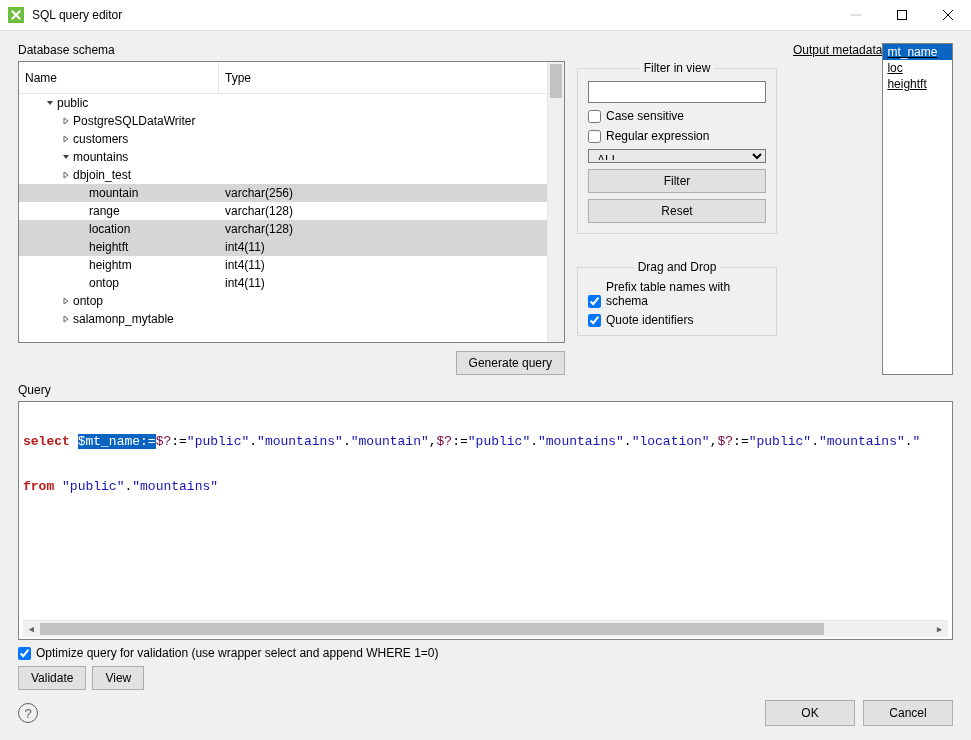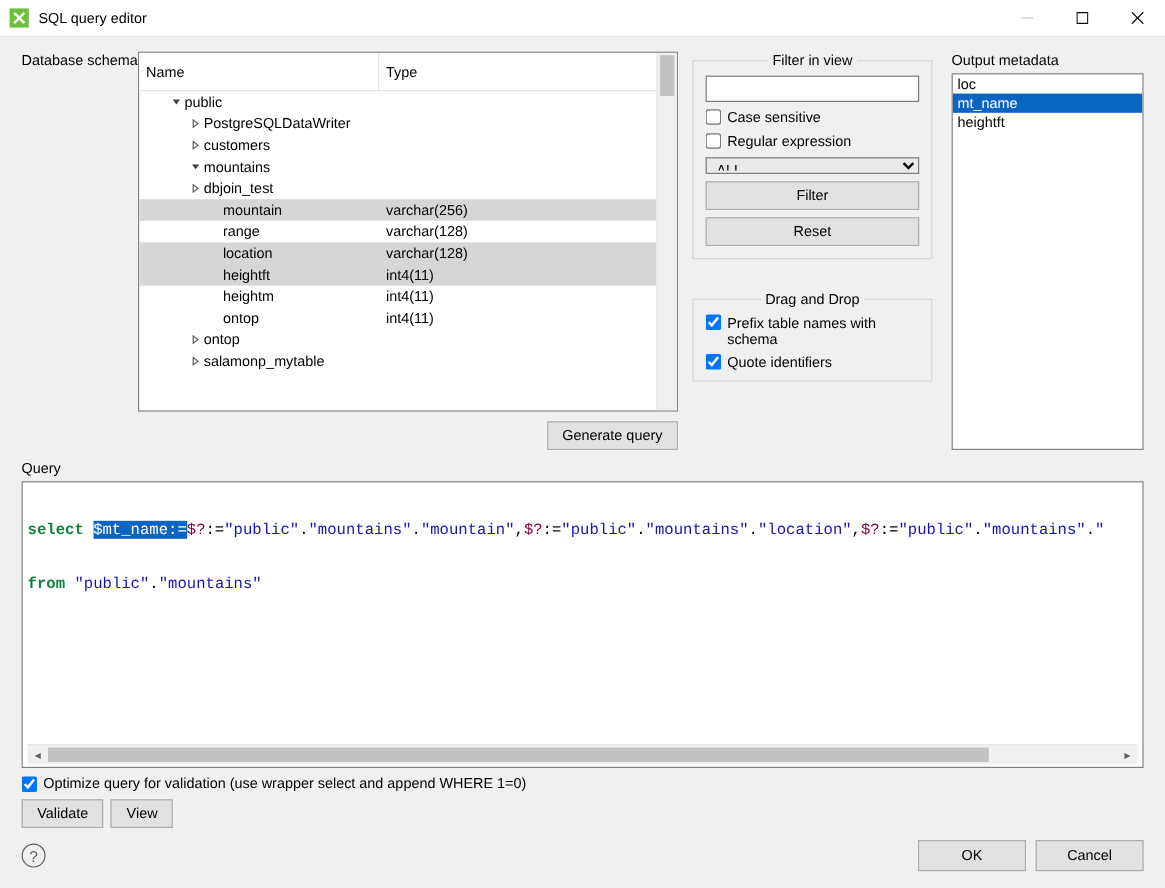--- a/index.html
+++ b/index.html
@@ -53,26 +53,27 @@
     gap: 8px;
   }
   .upper-row {
     display: flex;
     gap: 16px;
     flex: 0 0 332px;
   }
   .left-col {
     flex: 1;
     display: flex;
-    flex-direction: row;
+    flex-direction: column;
   }
   .right-col {
     width: 160px;
     display: flex;
-    flex-direction: column;
+    flex-direction: row;
+    text-decoration: underline;
   }
   .section-label {
     margin-bottom: 4px;
   }
   .schema-box {
     flex: 1;
     display: flex;
     border: 1px solid #828282;
     background: #fff;
     overflow: hidden;
@@ -148,21 +149,21 @@
   .filter-panel legend, .dd-panel legend { padding: 0 4px; text-align: center; }
   .filter-inner { padding: 6px 10px 10px 10px; display: flex; flex-direction: column; gap: 6px;}
   .text-input {
     width: 100%;
     height: 22px;
     border: 1px solid #7a7a7a;
     background: #fff;
     padding: 2px 4px;
     font-family: inherit; font-size: 12px;
   }
-  .chk-row { display: flex; align-items: flex-start; gap: 5px; }
+  .chk-row { display: flex; align-items: flex-end; gap: 5px; }
   .chk-row input { margin: 0; width: 13px; height: 13px; }
   .select {
     width: 100%;
     height: 14px;
     border: 1px solid #7a7a7a;
     background: #e9e9e9;
     padding: 2px 4px;
     font-family: inherit; font-size: 12px;
   }
   .filter-btn {
@@ -196,21 +197,21 @@
     font-family: Consolas, "Courier New", monospace;
     font-size: 13px;
     padding: 2px 4px;
     overflow: hidden;
     position: relative;
     white-space: pre;
     display: flex;
     flex-direction: column;
   }
   .query-lines { flex: 1; overflow-x: hidden; }
-  .q-kw { color: #15803d; font-weight: bold; }
+  .q-kw { color: #b91c1c; font-weight: bold; }
   .q-hl { background: #0a64c2; color: #fff; }
   .q-param { color: #7c0041; }
   .q-assign { color: #000; }
   .q-str { color: #1414b8; }
   .q-punc { color: #000; }
   .hscroll {
     height: 17px;
     background: #f0f0f0;
     border-top: 1px solid #e6e6e6;
     position: relative;
@@ -462,22 +463,22 @@
               </label>
             </div>
           </fieldset>
         </div>
       </div>
     </div>
 
     <div class="right-col">
       <div class="section-label">Output metadata</div>
       <div class="out-list" id="out-list">
+          <div class="out-item sel">mt_name</div>
           <div class="out-item">loc</div>
-          <div class="out-item sel">mt_name</div>
           <div class="out-item">heightft</div>
         </div>
     </div>
   </div>
 
   <div class="query-section">
     <div class="section-label">Query</div>
     <div class="query-box">
       <div class="query-lines">
         <div id="qline1"><span class="q-kw">select</span> <span class="q-hl">$mt_name:=</span><span class="q-param">$?</span><span class="q-assign">:=</span><span class="q-str">"public"</span><span class="q-punc">.</span><span class="q-str">"mountains"</span><span class="q-punc">.</span><span class="q-str">"mountain"</span><span class="q-punc">,</span><span class="q-param">$?</span><span class="q-assign">:=</span><span class="q-str">"public"</span><span class="q-punc">.</span><span class="q-str">"mountains"</span><span class="q-punc">.</span><span class="q-str">"location"</span><span class="q-punc">,</span><span class="q-param">$?</span><span class="q-assign">:=</span><span class="q-str">"public"</span><span class="q-punc">.</span><span class="q-str">"mountains"</span><span class="q-punc">.</span><span class="q-str">"</span></div>

